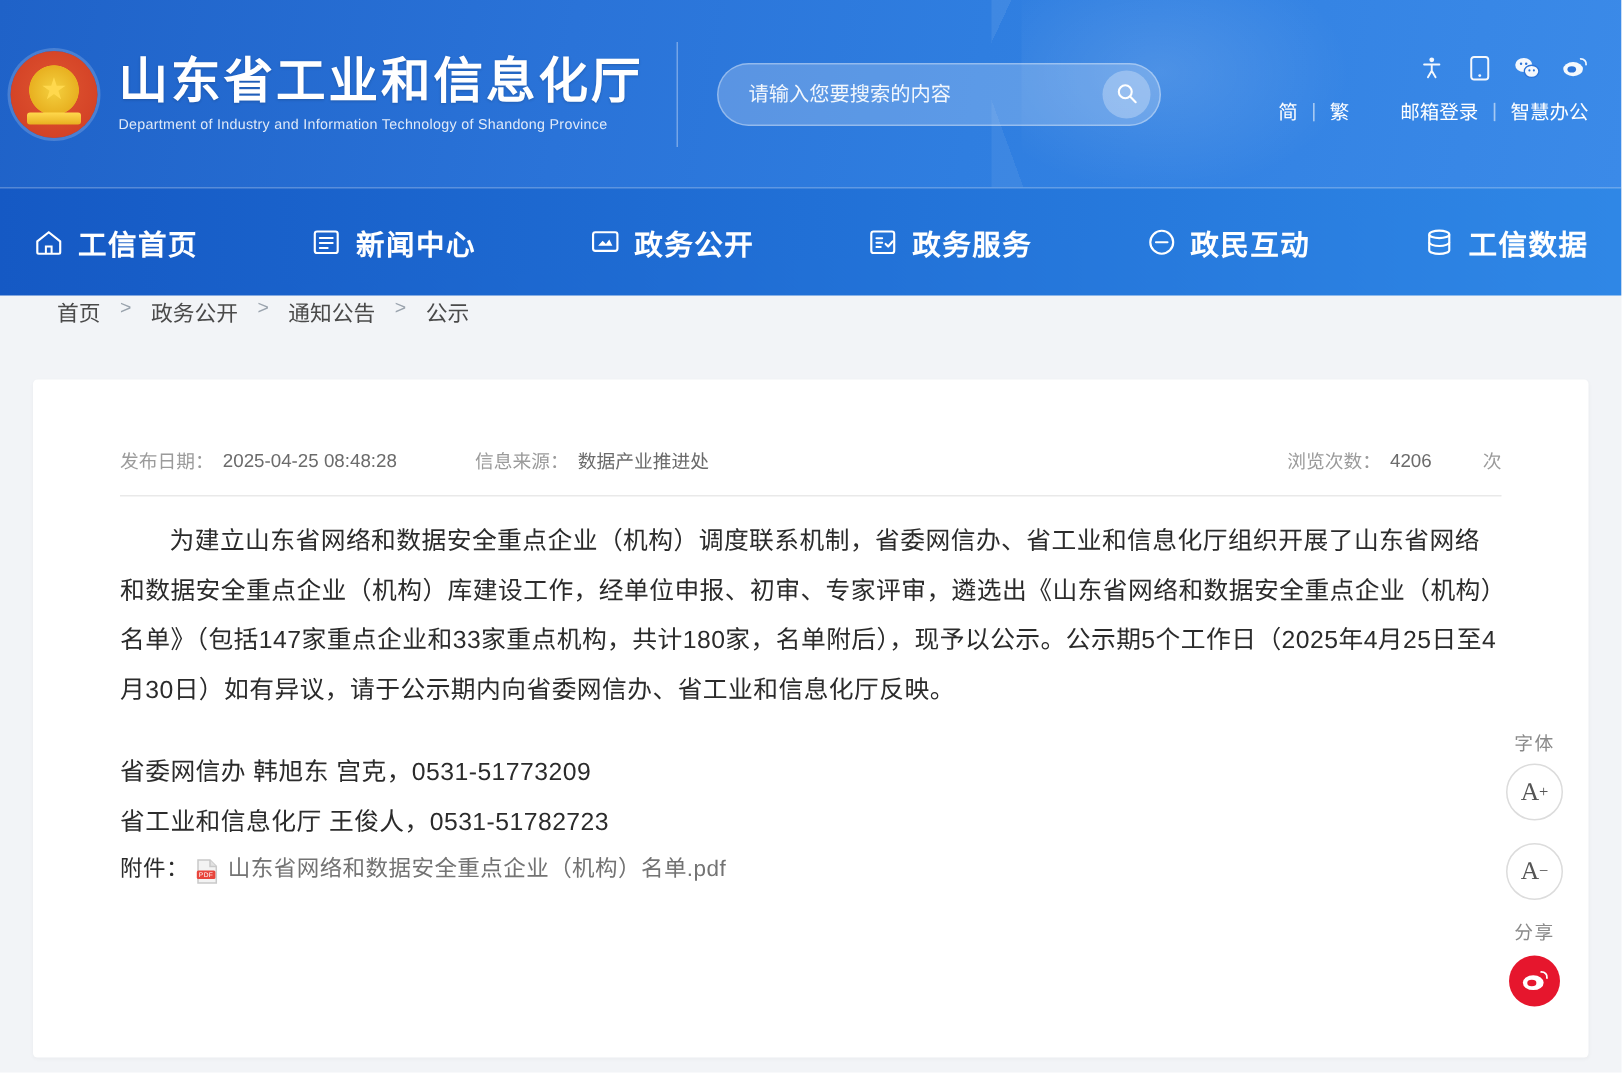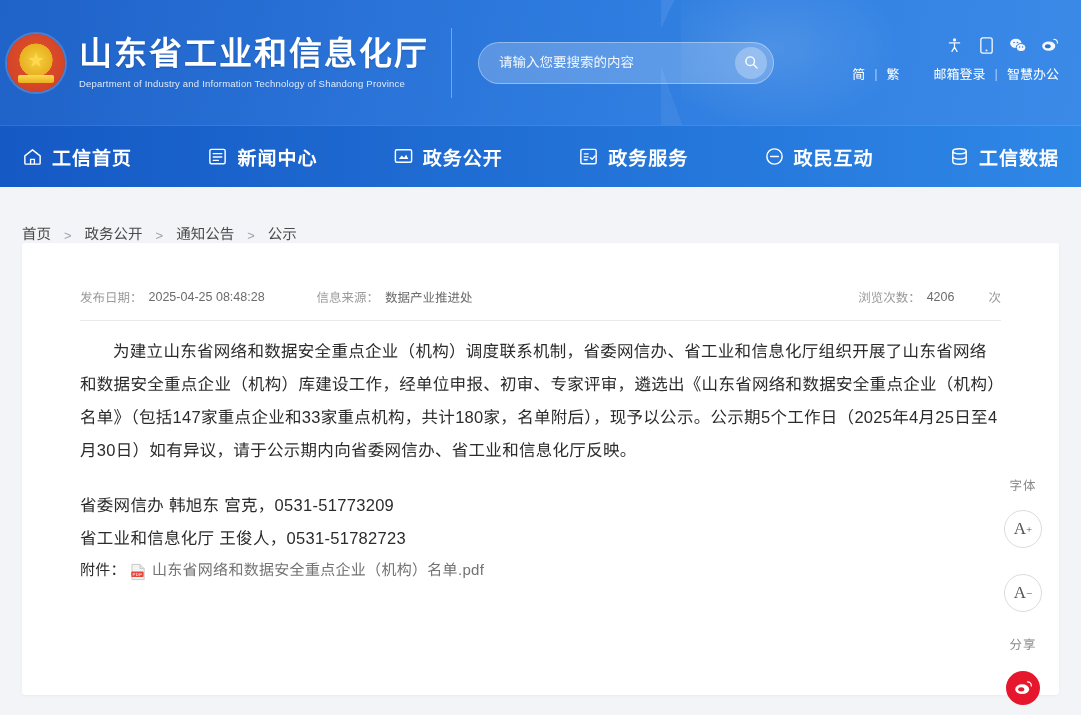--- a/index.html
+++ b/index.html
@@ -171,21 +171,21 @@
   }
   .header-links .sep { opacity: .55; }
   .header-links a {
     color: #fff;
     text-decoration: none;
     cursor: pointer;
   }
 
   
   .main-nav {
-    height: 62px;
+    height: 72px;
     background: linear-gradient(90deg, #1559c4 0%, #2170d6 50%, #2f87e6 100%);
     display: flex;
     align-items: center;
     justify-content: space-between;
     padding: 0 18px;
     box-sizing: border-box;
     border-top: 1px solid rgba(255,255,255,.14);
   }
   .nav-item {
     display: flex;
@@ -198,22 +198,22 @@
     cursor: pointer;
     padding: 0 4px;
     white-space: nowrap;
   }
   .nav-item svg { flex: 0 0 auto; }
 
   
   .breadcrumb {
     height: 56px;
     display: flex;
-    align-items: flex-end;
-    padding: 0 22px;
+    align-items: flex-start;
+    padding: 0 38px;
     font-size: 14.5px;
     color: #4a4a4a;
     gap: 13px;
   }
   .breadcrumb .crumb { cursor: pointer; }
   .breadcrumb .arrow { color: #9aa3ad; font-size: 13px; }
 
   
   .page-body {
     position: relative;
@@ -284,21 +284,21 @@
 
   
   .side-tools {
     position: absolute;
     right: 28px;
     top: 232px;
     width: 60px;
     display: flex;
     flex-direction: column;
     align-items: center;
-    gap: 12px;
+    gap: 1px;
   }
   .side-label {
     font-size: 12.5px;
     color: #8a8a8a;
     letter-spacing: 1px;
   }
   .round-btn {
     width: 36px;
     height: 36px;
     border-radius: 50%;

